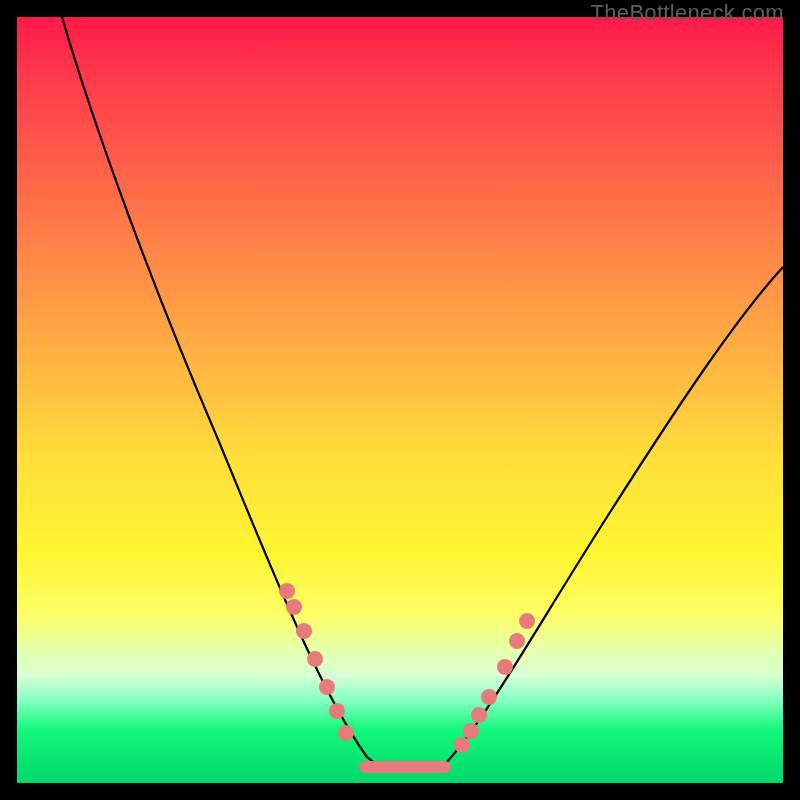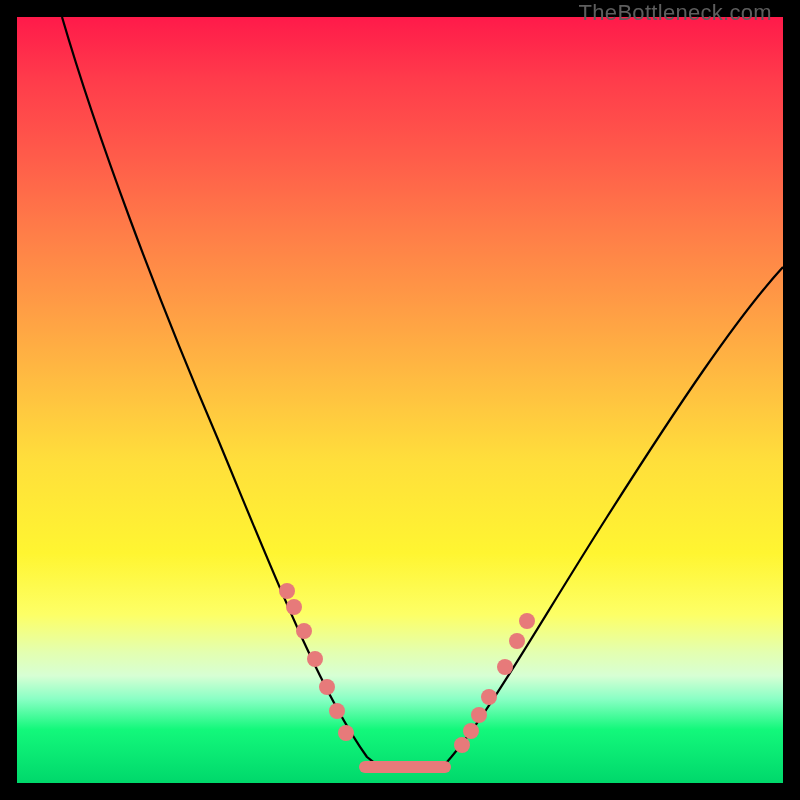--- a/index.html
+++ b/index.html
@@ -37,21 +37,21 @@
       #e3ffb1 83%,
       #d7ffd4 86%,
       #8affc5 89%,
       #13f87b 93%,
       #00d86b 100%
     );
   }
   .watermark {
     position: absolute;
     top: 0px;
-    right: 28px;
+    right: 16px;
     color: #5e5e5e;
     font-size: 22px;
     font-weight: 500;
     letter-spacing: 0.3px;
     z-index: 5;
   }
   svg.plot {
     position: absolute;
     inset: 0;
     z-index: 3;

